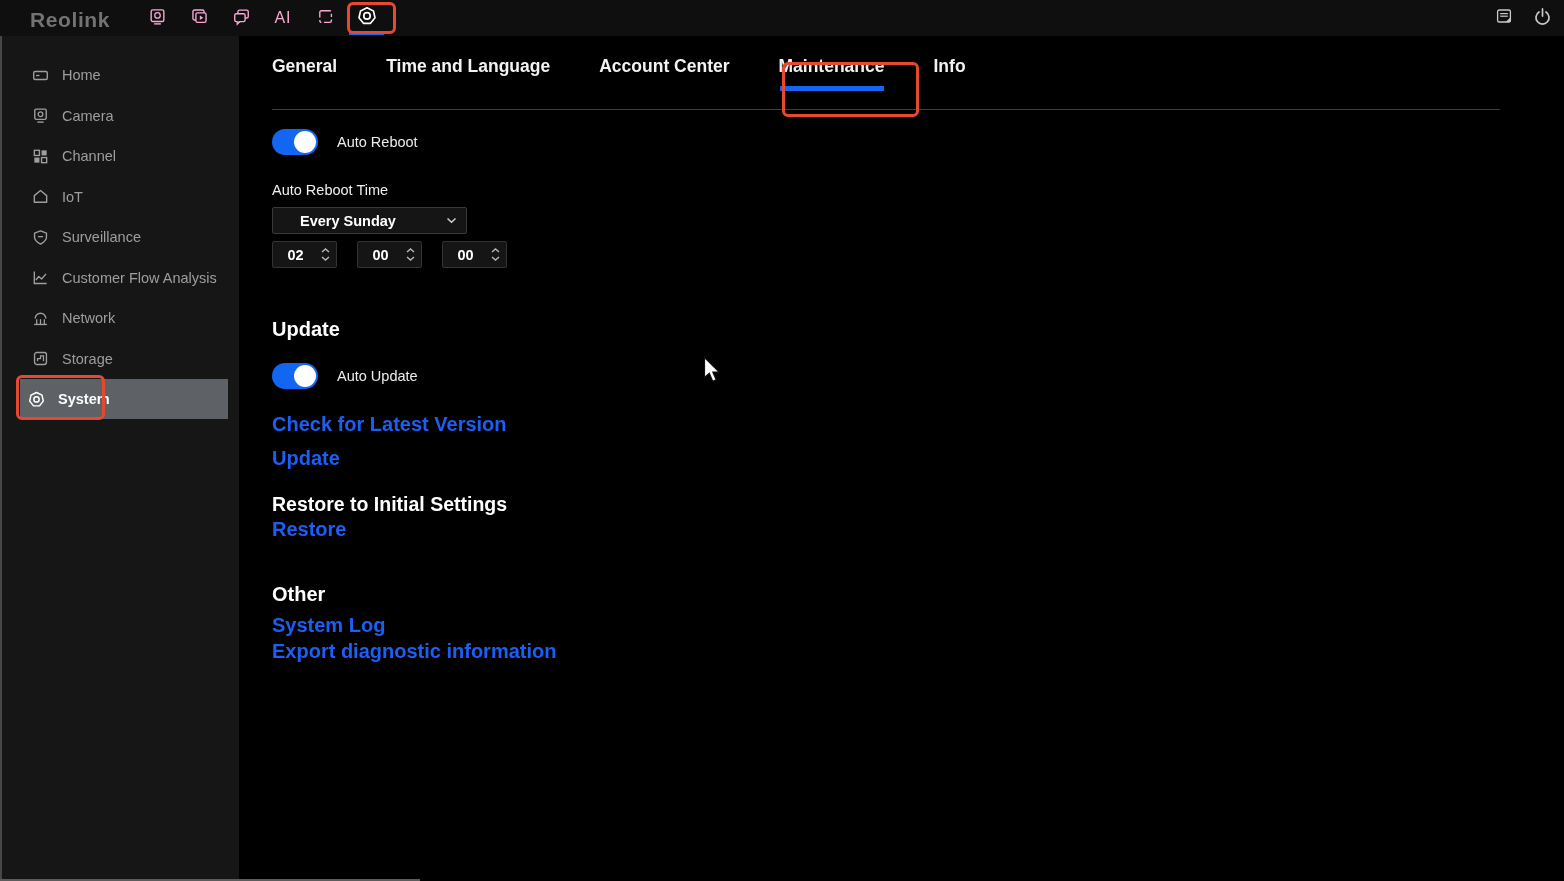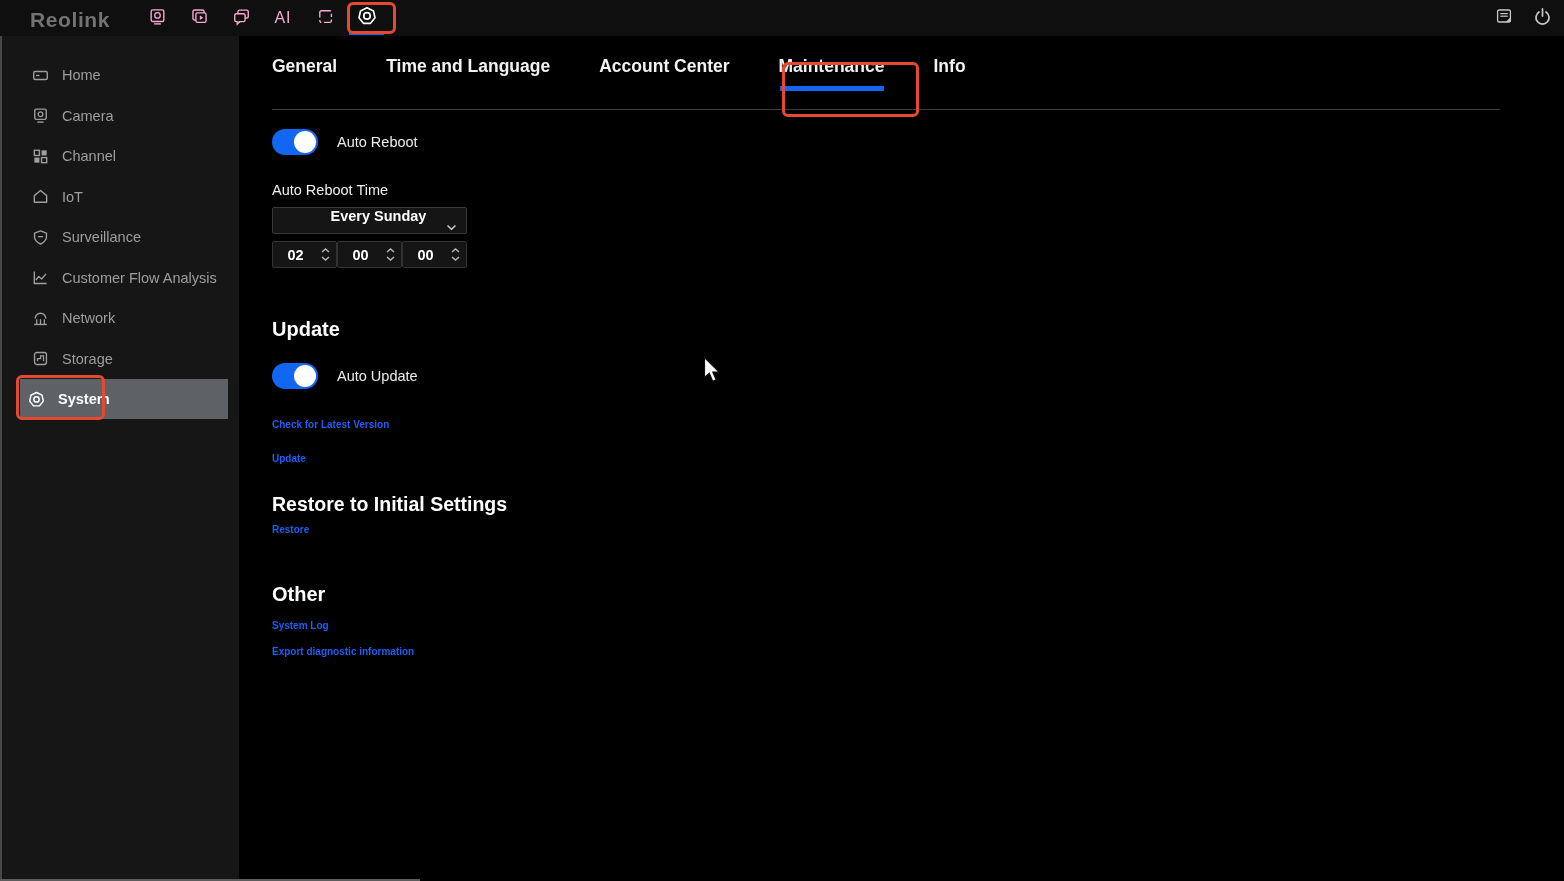--- a/index.html
+++ b/index.html
@@ -47,33 +47,33 @@
   .rt1 { margin-top:19px; }
   .rt2 { margin-top:22px; }
   .toggle { width:46px; height:26px; border-radius:13px; background:#1266f1; position:relative; }
   .toggle .knob { position:absolute; right:2px; top:2px; width:22px; height:22px; border-radius:50%;
     background:#fff; }
   .toggle-label { margin-left:19px; font-size:14.5px; color:#ededed; }
 
   .field-label { margin-top:27px; font-size:14.5px; font-weight:normal; color:#f0f0f0; line-height:17px; }
   .select { margin-top:8px; width:195px; height:27px; background:#151515; border:1px solid #3a3a3a;
     border-radius:2px; display:flex; align-items:center; padding:0 9px 0 27px; color:#fff;
-    font-weight:bold; font-size:14.5px;flex-direction:column; }
+    font-weight:bold; font-size:14.5px; }
   .select .chev { margin-left:auto; display:flex; }
 
-  .spinners { margin-top:7px; display:flex; gap:0; }
+  .spinners { margin-top:7px; display:flex; gap:20px; }
   .spinner { width:65px; height:27px; background:#151515; border:1px solid #333; border-radius:2px;
     display:flex; align-items:center; }
   .spinner .val { flex:1; text-align:center; color:#fff; font-weight:bold; font-size:14.5px; }
   .spinner .arrows { width:15px; margin-right:3px; display:flex; flex-direction:column; gap:3px;
     align-items:center; }
 
   .section-heading { margin-top:49px; font-size:20px; font-weight:bold; color:#fff; line-height:24px; }
   .sub-heading { margin-top:26px; font-size:19.5px; font-weight:bold; color:#fff; line-height:23px; }
-  .link { display:block; width:max-content; font-size:10px; font-weight:bold; color:#1d5ef5;
+  .link { display:block; width:max-content; font-size:20px; font-weight:bold; color:#1d5ef5;
     text-decoration:none; line-height:17px; }
   .lk-check { margin-top:27px; }
   .lk-update { margin-top:17px; }
   .lk-restore { margin-top:5px; }
   .oth { margin-top:44px; }
   .lk-syslog { margin-top:11px; }
   .lk-export { margin-top:9px; }
 
   
   .annotation { position:absolute; border:3px solid #e5492f; border-radius:6px; pointer-events:none; }

